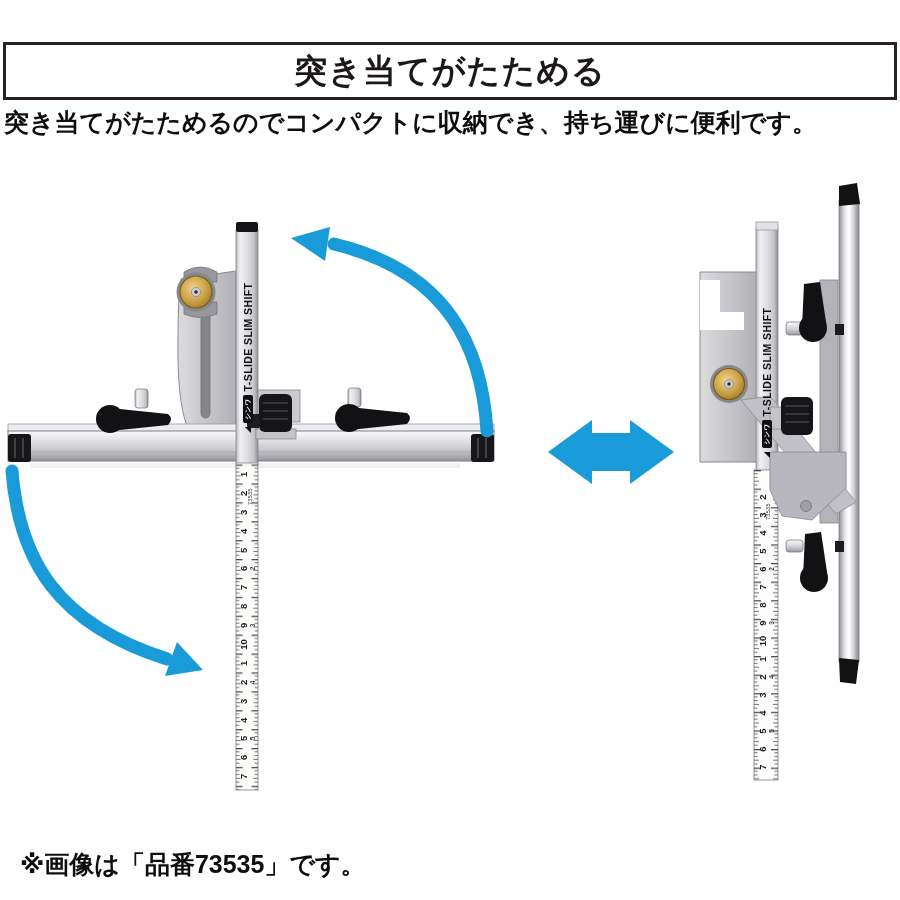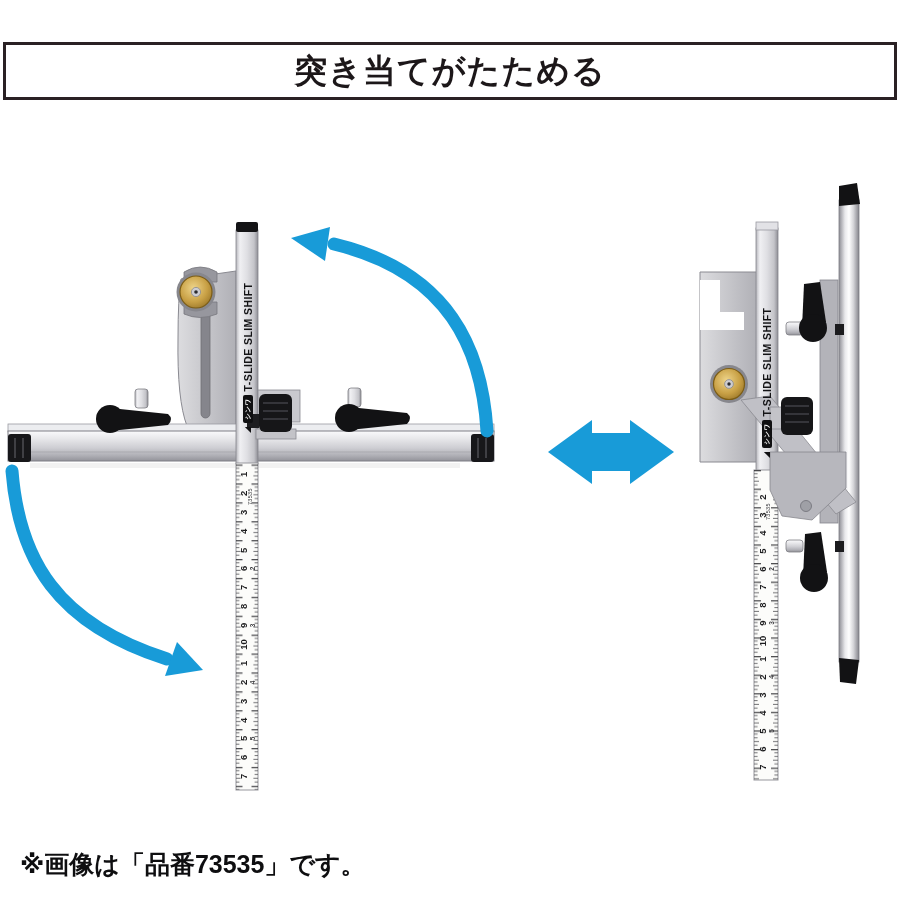--- a/index.html
+++ b/index.html
@@ -32,20 +32,21 @@
 </style>
 </head>
 <body>
 
 <div class="page">
 
   <div class="header-box">
     <h1 class="page-title">突き当てがたためる</h1>
   </div>
 
+  <p class="desc">突き当てがたためるのでコンパクトに収納でき、持ち運びに便利です。</p>
 
   <svg class="figure" viewBox="0 0 900 900" aria-hidden="true">
     <defs>
       <linearGradient id="mV" x1="0" y1="0" x2="0" y2="1">
         <stop offset="0" stop-color="#fafafc"></stop>
           <stop offset="0.25" stop-color="#e8e8eb"></stop>
         <stop offset="0.55" stop-color="#cfcfd4"></stop>
           <stop offset="0.8" stop-color="#b2b2b8"></stop>
         <stop offset="1" stop-color="#93939a"></stop>
       </linearGradient>

